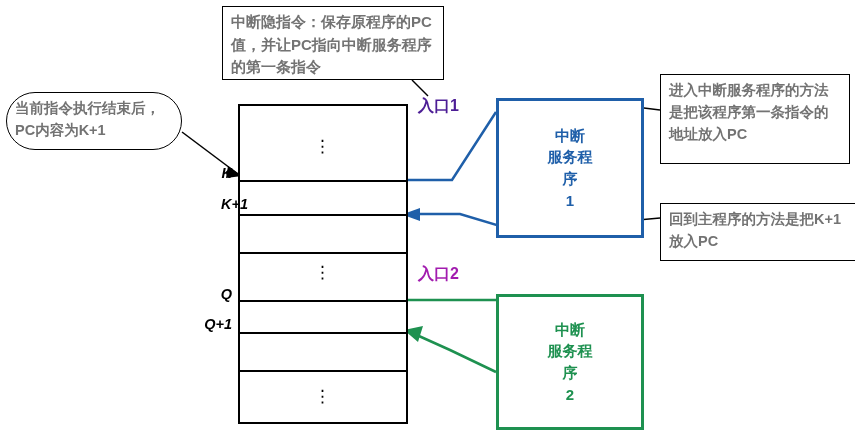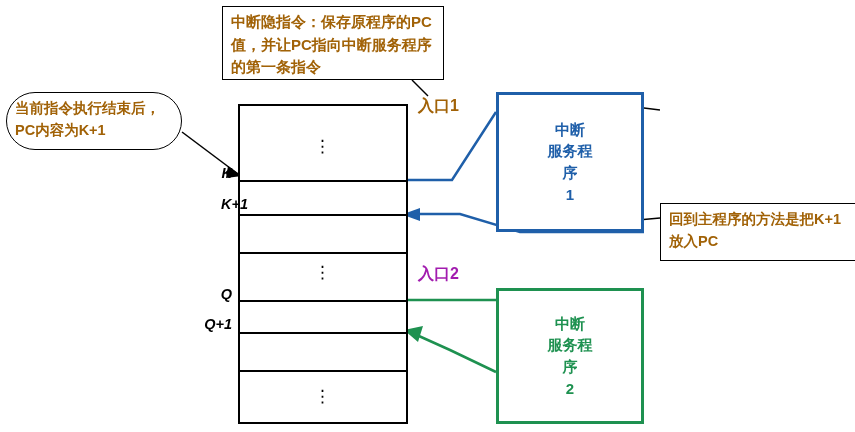--- a/index.html
+++ b/index.html
@@ -27,21 +27,21 @@
     height: 432px;
     pointer-events: none;
   }
 
   
   .callout {
     position: absolute;
     box-sizing: border-box;
     border: 1.5px solid #000000;
     background: #ffffff;
-    color: #a16207;
+    color: #737373;
     font-size: 14.5px;
     line-height: 1.42;
     padding: 5px 7px;
     white-space: pre-line;
   }
 
   #callout-top {
     left: 222px; top: 6px;
     width: 222px; height: 74px;
     font-weight: bold;
@@ -120,40 +120,41 @@
     box-sizing: border-box;
     background: #ffffff;
     text-align: center;
     font-weight: bold;
     font-size: 15px;
     line-height: 1.45;
     white-space: pre-line;
     display: flex;
     align-items: center;
     justify-content: center;
+    margin-top: 6px;
   }
   #svc-box-1 {
     left: 496px; top: 92px;
     width: 148px; height: 140px;
     border: 3px solid #1F5FA9;
     color: #1F5FA9;
   }
   #svc-box-2 {
     left: 496px; top: 288px;
     width: 148px; height: 136px;
     border: 3px solid #1E9150;
     color: #1E9150;
   }
 
   .entry-label {
     position: absolute;
     font-weight: bold;
     font-size: 16px;
   }
-  #entry-1 { left: 418px; top: 96px; color: #a16207; }
+  #entry-1 { left: 418px; top: 96px; color: #4c1d95; }
   #entry-2 { left: 418px; top: 264px; color: #a21caf; }
 </style>
 </head>
 <body>
 
 <div class="stage">
 
   <svg class="lines" viewBox="0 0 855 432">
 
     <path d="M 412 80 L 428 96" stroke="#000000" stroke-width="1.5" fill="none"></path>
@@ -173,20 +174,21 @@
 
     <path d="M 660 110 L 612 104" stroke="#000000" stroke-width="1.5" fill="none"></path>
 
     <path d="M 660 218 L 616 222" stroke="#000000" stroke-width="1.5" fill="none"></path>
   </svg>
 
   <div class="callout" id="callout-top">中断隐指令：保存原程序的PC值，并让PC指向中断服务程序的第一条指令</div>
 
   <div class="callout" id="callout-left">当前指令执行结束后，PC内容为K+1</div>
 
+  <div class="callout" id="callout-right-top">进入中断服务程序的方法是把该程序第一条指令的地址放入PC</div>
 
   <div class="callout" id="callout-right-bottom">回到主程序的方法是把K+1放入PC</div>
 
   <div class="mem-col"></div>
 
   <div class="mem-sep" style="top:180px;"></div>
   <div class="mem-sep" style="top:214px;"></div>
   <div class="mem-sep" style="top:252px;"></div>
   <div class="mem-sep" style="top:300px;"></div>
   <div class="mem-sep" style="top:332px;"></div>

